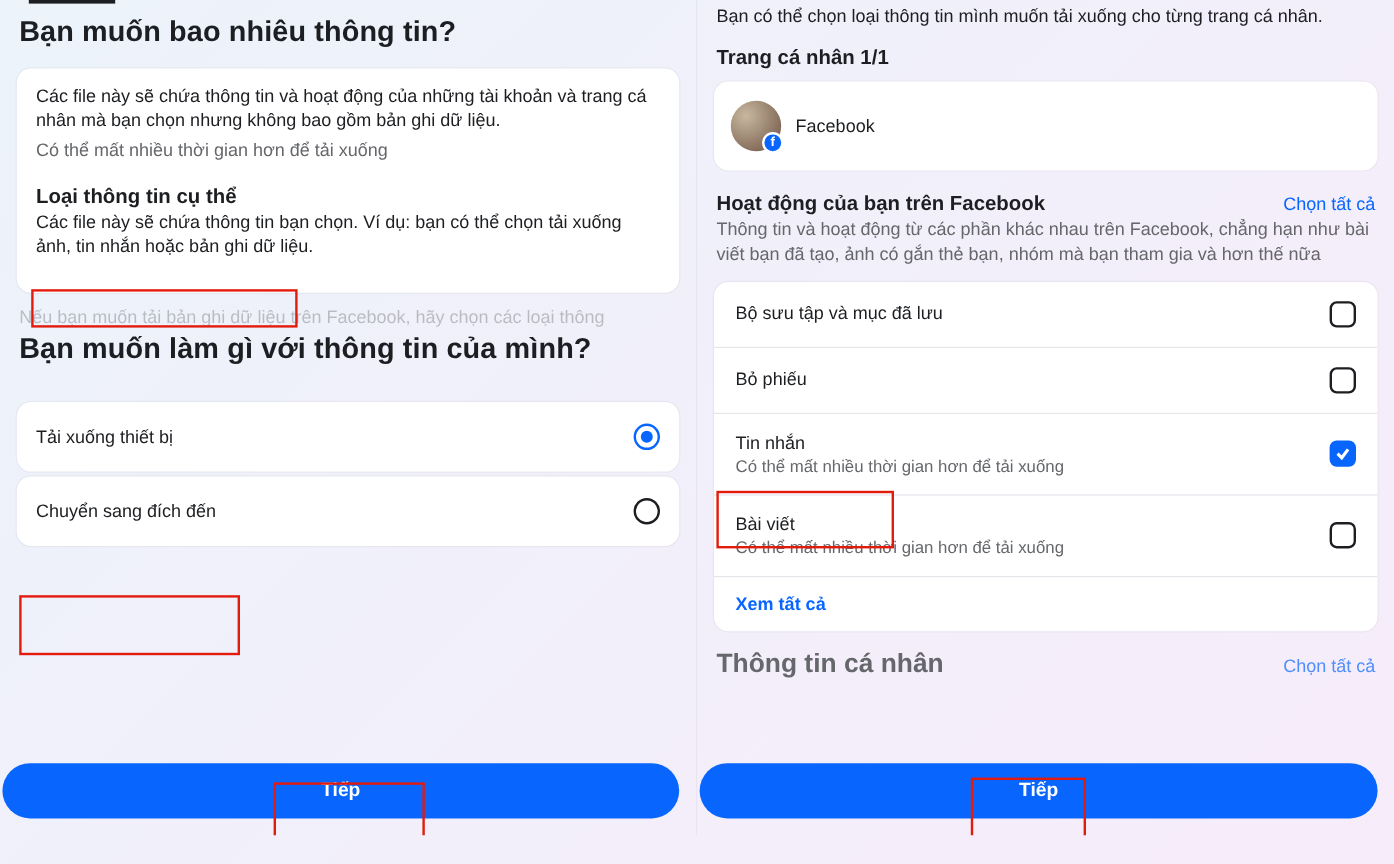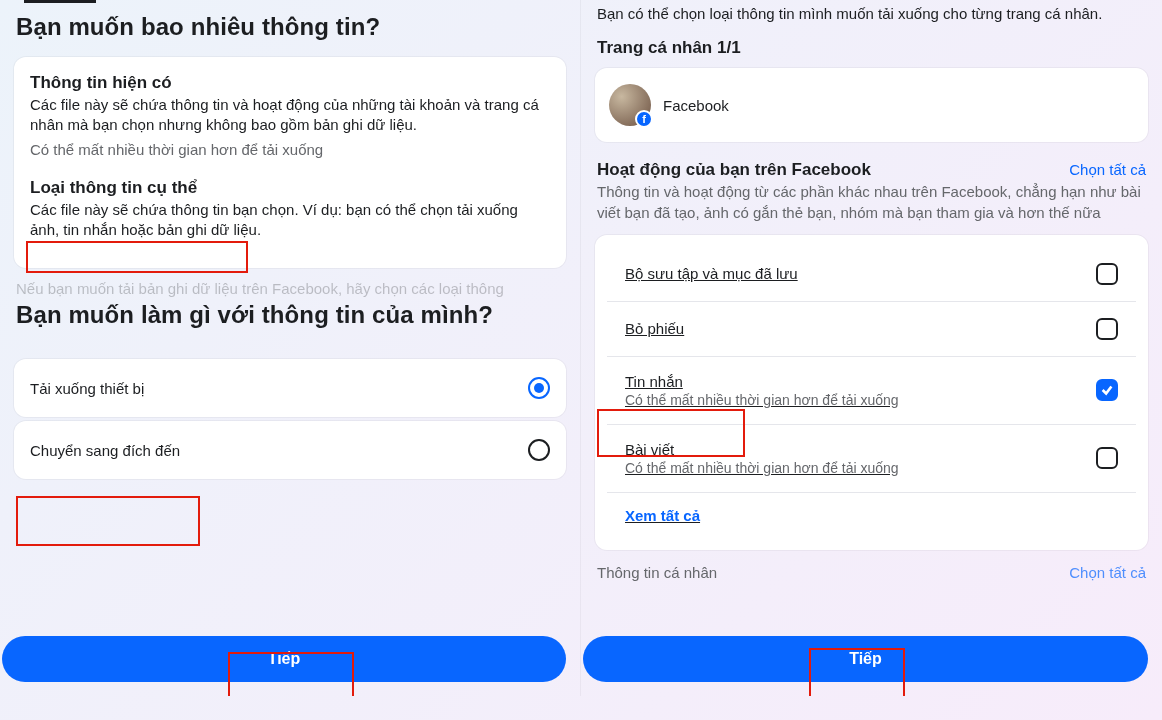--- a/index.html
+++ b/index.html
@@ -33,48 +33,47 @@
 
   
   .prof-row { display: flex; align-items: center; background: #fff; border-radius: 12px; padding: 16px 14px; margin-bottom: 18px; box-shadow: 0 0 0 1px rgba(0,0,0,0.04); }
   .avatar { width: 42px; height: 42px; border-radius: 50%; background: radial-gradient(circle at 30% 30%, #c8b8a0, #6b5040); position: relative; margin-right: 12px; }
   .avatar .badge { position: absolute; right: -2px; bottom: -2px; width: 18px; height: 18px; border-radius: 50%; background: #0866ff; color: #fff; font-size: 11px; font-weight: 700; display: flex; align-items: center; justify-content: center; border: 2px solid #fff; }
 
   .section-head { display: flex; justify-content: space-between; align-items: baseline; margin: 2px 2px 2px 2px; }
   .section-title { font-size: 17px; font-weight: 600; }
   .select-all { font-size: 15px; color: #0866ff; font-weight: 500; cursor: pointer; }
 
-  .list-card { background: #fff; border-radius: 12px; padding: 12px; margin-bottom: 14px; box-shadow: 0 0 0 1px rgba(0,0,0,0.04); overflow: hidden; text-decoration: underline; }
+  .list-card { background: #fff; border-radius: 12px; padding: 0; margin-bottom: 14px; box-shadow: 0 0 0 1px rgba(0,0,0,0.04); overflow: hidden; }
   .list-row { display: flex; align-items: center; justify-content: space-between; padding: 16px 18px; border-bottom: 1px solid #e5e6eb; }
   .list-row:last-child { border-bottom: none; }
   .list-row .txt { display: flex; flex-direction: column; }
   .list-row .t1 { font-size: 15px; font-weight: 500; }
   .list-row .t2 { font-size: 14px; color: #65676b; margin-top: 2px; }
   .list-row.link-row { padding: 14px 18px; }
   .list-row.link-row .t1 { color: #0866ff; font-weight: 600; }
 
   .cbox { width: 22px; height: 22px; border-radius: 6px; border: 2px solid #1c1e21; display: inline-flex; align-items: center; justify-content: center; flex-shrink: 0; }
   .cbox.checked { background: #0866ff; border-color: #0866ff; }
   .cbox.checked svg { display: block; }
   .cbox svg { display: none; width: 14px; height: 14px; stroke: #fff; stroke-width: 3; fill: none; }
 
   .partial-head { display: flex; justify-content: space-between; align-items: baseline; margin: 2px 2px 0 2px; }
-  .partial-title { font-size: 15px; font-weight: 400; color: #65676b; }
+  .partial-title { font-size: 22px; font-weight: 700; color: #65676b; }
 </style>
 </head>
 <body>
 
 <div class="columns">
 
   <div class="col">
     <div class="tab-underline"></div>
     <h1 class="q">Bạn muốn bao nhiêu thông tin?</h1>
 
     <div class="card" style="padding-bottom:12px;">
-      <h2 class="sub">Thông tin hiện có</h2>
       <p class="desc">Các file này sẽ chứa thông tin và hoạt động của những tài khoản và trang cá nhân mà bạn chọn nhưng không bao gồm bản ghi dữ liệu.</p>
       <p class="muted">Có thể mất nhiều thời gian hơn để tải xuống</p>
       <div style="height:10px;"></div>
       <h2 class="sub">Loại thông tin cụ thể</h2>
       <p class="desc" style="margin-bottom:16px;">Các file này sẽ chứa thông tin bạn chọn. Ví dụ: bạn có thể chọn tải xuống ảnh, tin nhắn hoặc bản ghi dữ liệu.</p>
     </div>
 
     <div class="ghost">Nếu bạn muốn tải bản ghi dữ liệu trên Facebook, hãy chọn các loại thông</div>
 
     <h1 class="q" style="margin-top:4px;">Bạn muốn làm gì với thông tin của mình?</h1>

